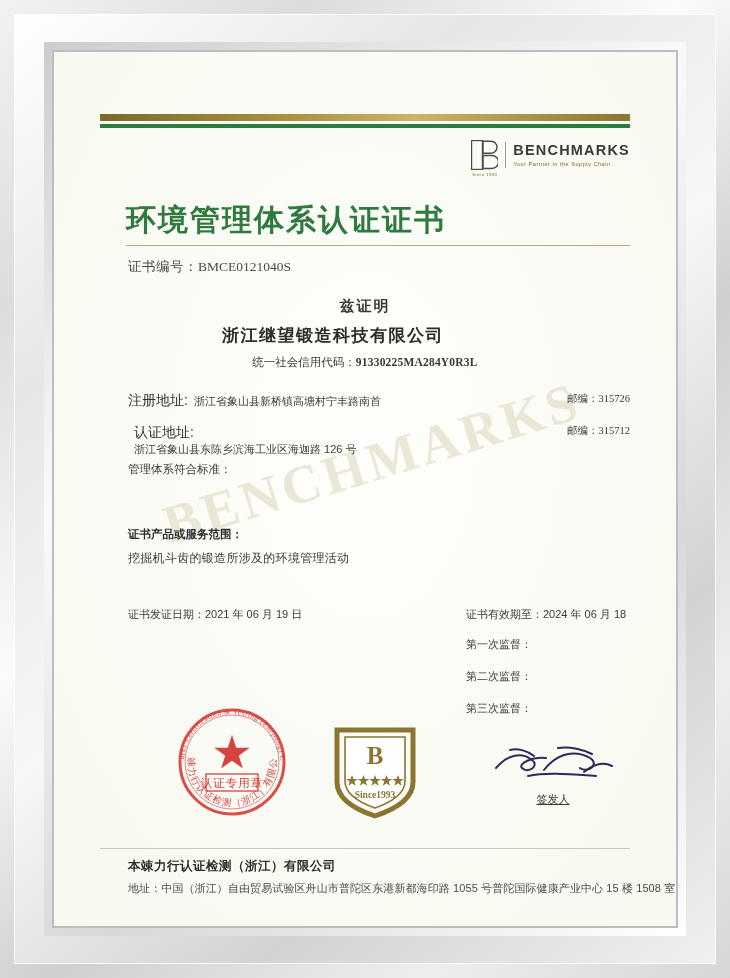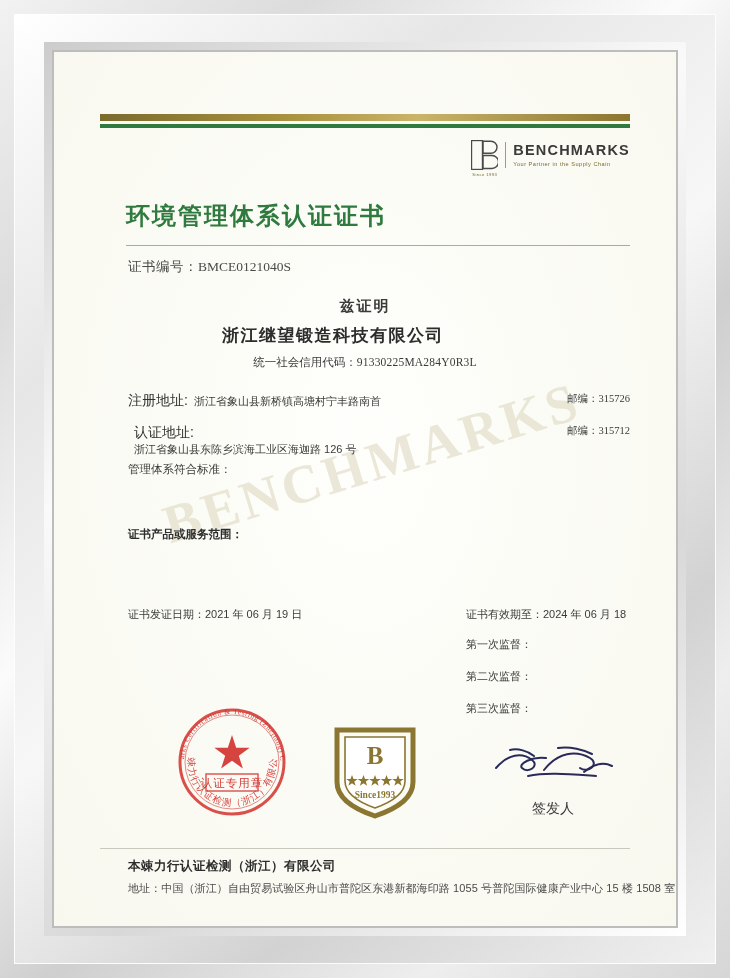--- a/index.html
+++ b/index.html
@@ -135,21 +135,21 @@
     font-size: 5.6px;
     color: #7a6a2c;
     letter-spacing: .5px;
     margin-top: 2px;
   }
 
   
   .cert-title {
     position: absolute;
     left: 72px; top: 148px;
-    font-size: 24px;
+    font-size: 30px;
     font-weight: bold;
     color: #2f7a3e;
     letter-spacing: 2px;
     font-family: "DejaVu Sans", sans-serif;
   }
   .title-rule {
     position: absolute;
     left: 72px; top: 193px;
     width: 504px; height: 1px;
     background: #b7ab78;
@@ -190,20 +190,21 @@
     position: absolute;
     left: 0; top: 303px;
     width: 622px;
     text-align: center;
     font-size: 11.5px;
     color: #3a3a3a;
   }
   .credit .val {
     font-family: "Liberation Serif", serif;
     letter-spacing: .2px;
+    font-weight: bold;
   }
 
   
   .addr-row {
     position: absolute;
     left: 74px;
     width: 478px;
     font-size: 11px;
     color: #3a3a3a;
     display: flex;
@@ -324,23 +325,24 @@
     position: absolute;
     right: 58px; top: 690px;
     width: 130px;
     text-align: center;
     z-index: 4;
   }
   .sign-glyph {
     height: 42px;
   }
   .sign-label {
-    font-size: 14px;
-    color: #3a3a3a;
-    margin-top: 12px;
+    font-size: 11px;
+    color: #3a3a3a;
+    margin-top: 4px;
+    text-decoration: underline;
   }
 
   
   .footer-rule {
     position: absolute;
     left: 46px; top: 796px;
     width: 530px; height: 1px;
     background: #c8c8bd;
   }
   .footer-org {
@@ -418,20 +420,21 @@
         <span class="lbl">认证地址:</span>
         <span class="val">浙江省象山县东陈乡滨海工业区海迦路 126 号</span>
       </div>
       <div class="zip zip-2">
         <span>邮编：</span><span class="val">315712</span>
       </div>
 
       <div class="std-label">管理体系符合标准：</div>
 
       <div class="scope-label">证书产品或服务范围：</div>
+      <div class="scope-value">挖掘机斗齿的锻造所涉及的环境管理活动</div>
 
       <div class="issue-date">证书发证日期：2021 年 06 月 19 日</div>
       <div class="expiry-date">证书有效期至：2024 年 06 月 18</div>
 
 
       <div class="surv surv-1">第一次监督：</div>
       <div class="surv surv-2">第二次监督：</div>
       <div class="surv surv-3">第三次监督：</div>
 
       <div class="seal">

